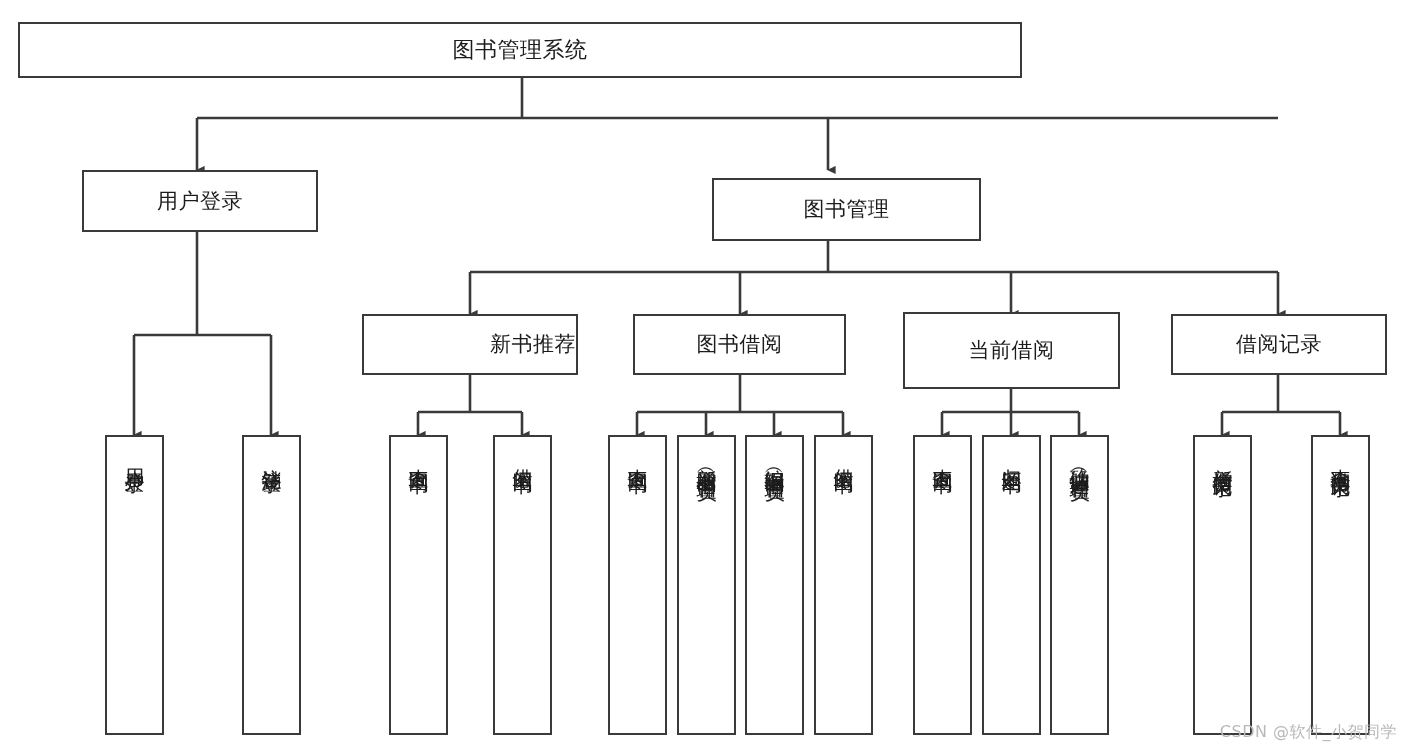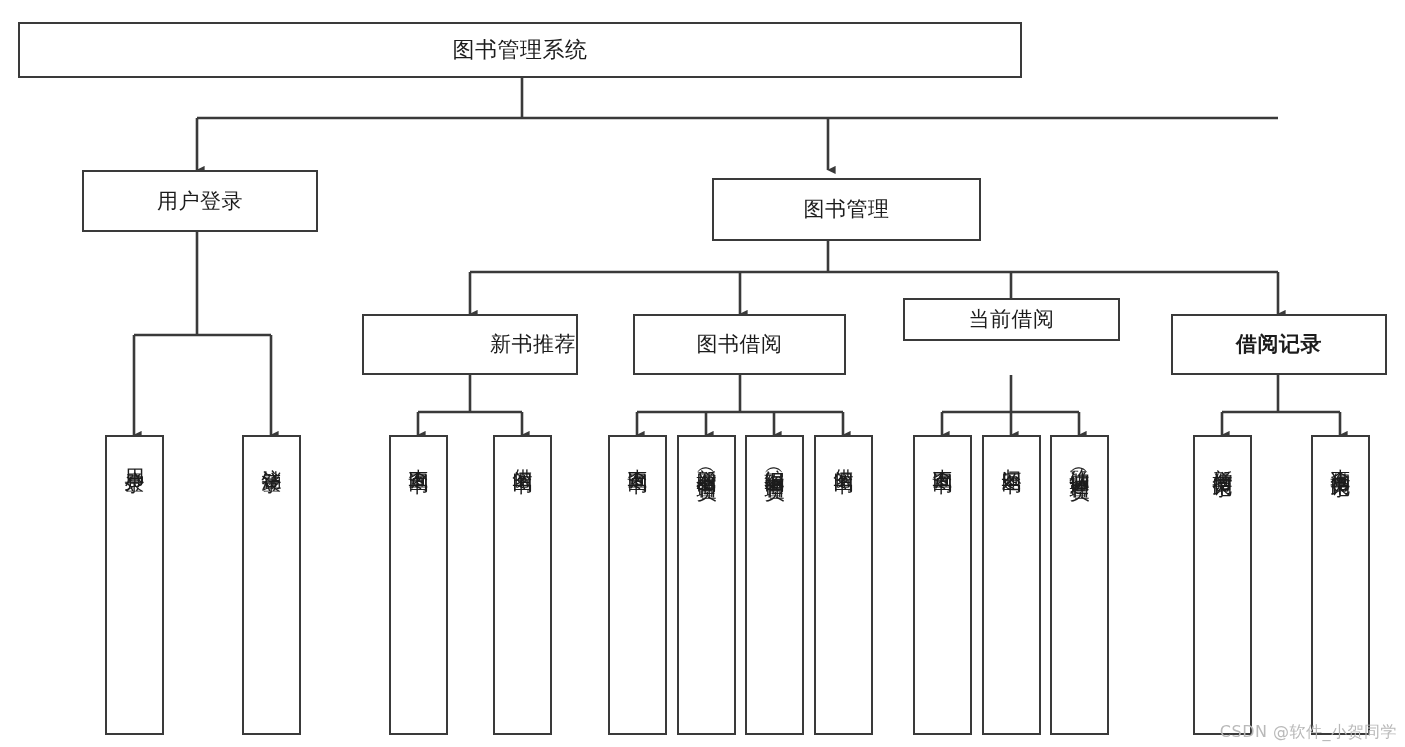--- a/index.html
+++ b/index.html
@@ -131,24 +131,24 @@
   <div class="node h-node" style="left:712px;top:170px;width:269px;height:63px;margin-top:8px;">
     <span class="label">图书管理</span>
   </div>
 
   <div class="node h-node" style="left:362px;top:314px;width:216px;height:61px;justify-content:flex-end;">
     <span class="label">新书推荐</span>
   </div>
   <div class="node h-node" style="left:633px;top:314px;width:213px;height:61px;">
     <span class="label">图书借阅</span>
   </div>
-  <div class="node h-node" style="left:903px;top:298px;width:217px;height:43px;">
+  <div class="node h-node" style="left:903px;top:312px;width:217px;height:77px;">
     <span class="label">当前借阅</span>
   </div>
-  <div class="node h-node" style="left:1171px;top:314px;width:216px;height:61px;font-weight:bold;">
+  <div class="node h-node" style="left:1171px;top:314px;width:216px;height:61px;">
     <span class="label">借阅记录</span>
   </div>
 
   <div class="node v-node" style="left:105px;top:435px;width:59px;height:300px;">
     <span class="label">用户登录</span>
   </div>
   <div class="node v-node" style="left:242px;top:435px;width:59px;height:300px;">
     <span class="label">注销登录</span>
   </div>
 

